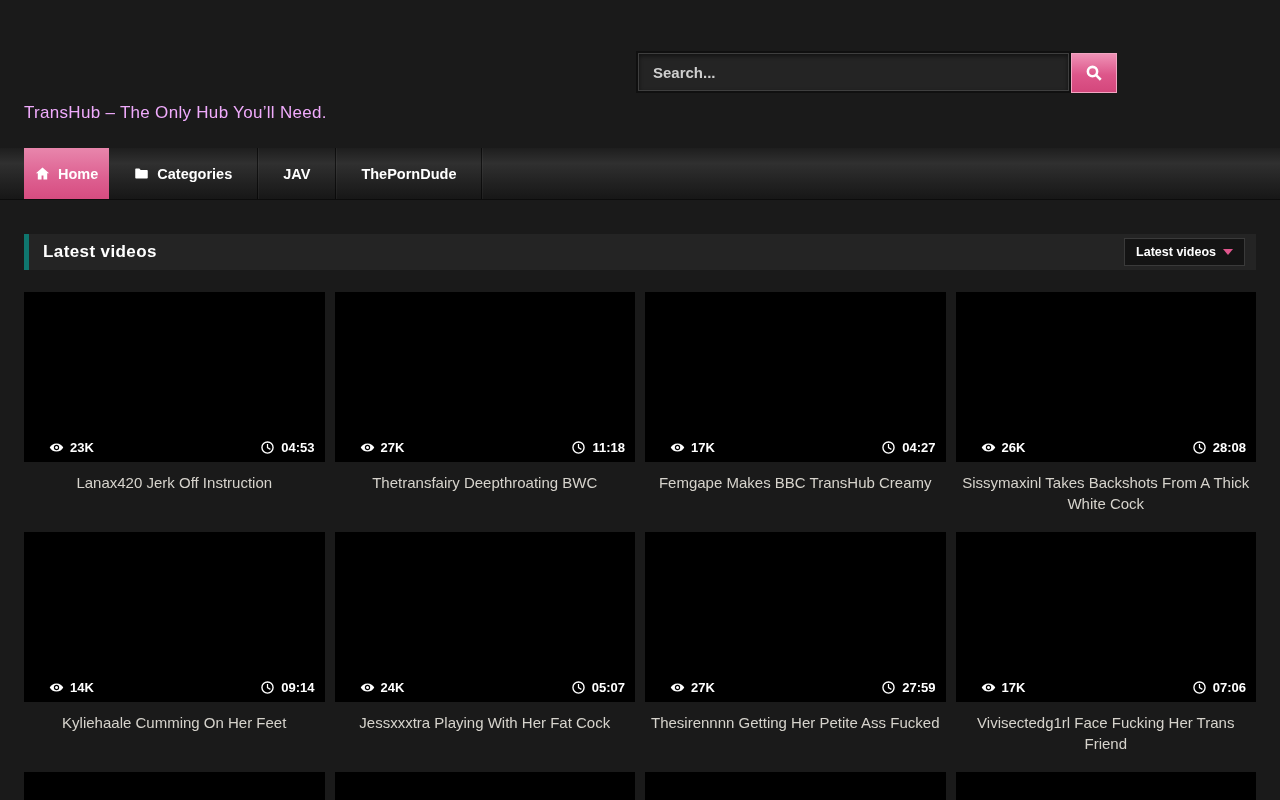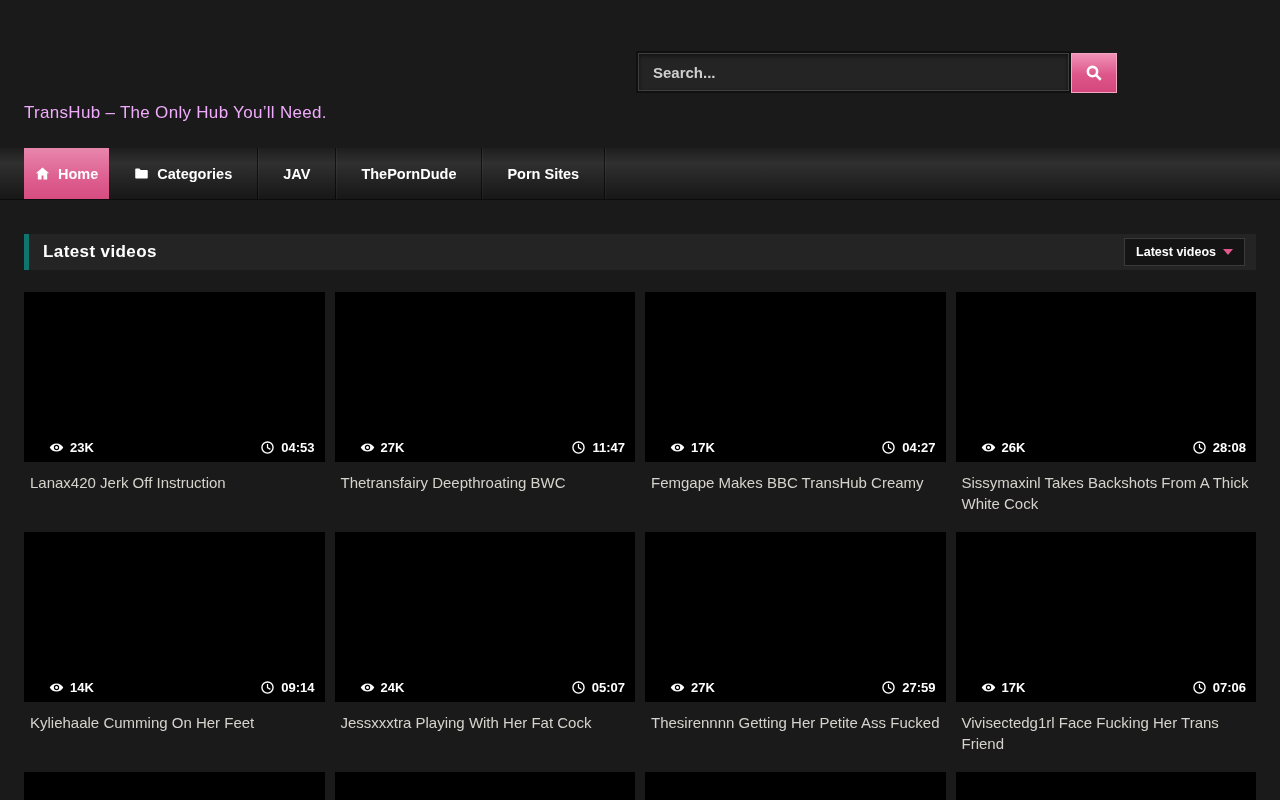--- a/index.html
+++ b/index.html
@@ -100,21 +100,21 @@
   .stats {
     position:absolute; left:15px; right:0; bottom:0; height:30px;
     display:flex; align-items:center; justify-content:space-between;
     padding:0 10px; background:#000;
     font-size:13px; font-weight:700; color:#fff;
   }
   .stat { display:flex; align-items:center; gap:6px; }
   .stat svg { width:15px; height:15px; fill:#fff; }
   .vtitle {
     padding:10px 6px 0;
-    text-align:left;
+    text-align:center;
     font-size:15px; color:#d6d3cc;
     line-height:1.4;
   }
 </style>
 </head>
 <body>
 
 <div class="header">
   <div class="search-box">
     <input class="search-input" type="text" placeholder="Search..." style="">
@@ -154,24 +154,20 @@
   <div class="nav-tab">
 
     <span>JAV</span>
   </div>
 
   <div class="nav-tab">
 
     <span>ThePornDude</span>
   </div>
 
-  <div class="nav-tab">
-
-    <span>Porn Sites</span>
-  </div>
 </div>
 
 <div class="main">
 
   <div class="section-bar">
     <div class="section-title">Latest videos</div>
     <button class="sort-btn">
       <span>Latest videos</span>
       <span class="caret-down"></span>
     </button>
@@ -212,21 +208,21 @@
                 </svg>
           </span>
           <span>27K</span>
         </span>
         <span class="stat">
           <span style="display:flex;">
             <svg viewBox="0 0 24 24">
                   <path d="M12 2a10 10 0 1 0 0 20 10 10 0 0 0 0-20zm0 17.8A7.8 7.8 0 1 1 12 4.2a7.8 7.8 0 0 1 0 15.6zM13 6.5h-2v6.3l5.1 3 1-1.7-4.1-2.4z"></path>
                 </svg>
           </span>
-          <span>11:47</span>
+          <span>11:18</span>
         </span>
       </div>
     </div>
     <div class="vtitle">Thetransfairy Deepthroating BWC</div>
   </div>
 
   <div class="video-card">
     <div class="thumb">
       <div class="stats">
         <span class="stat">

